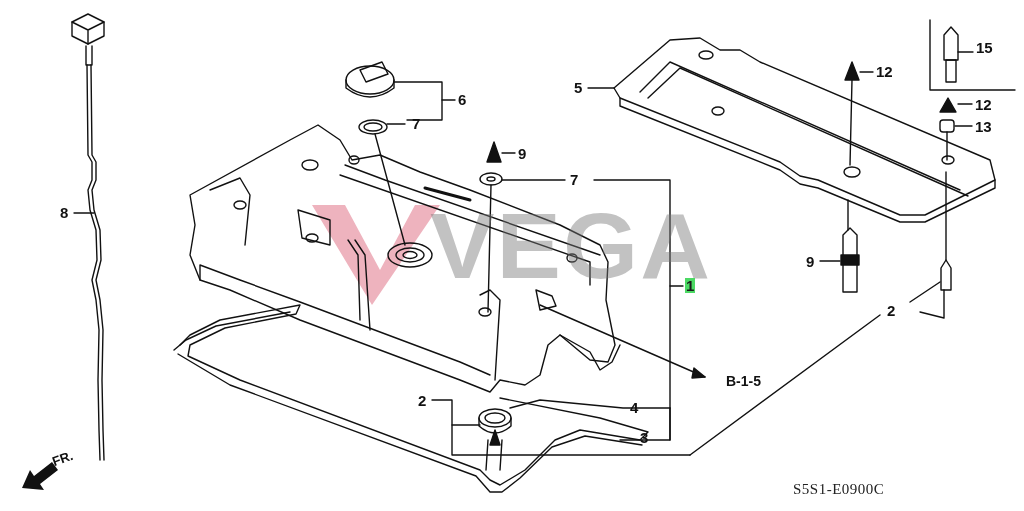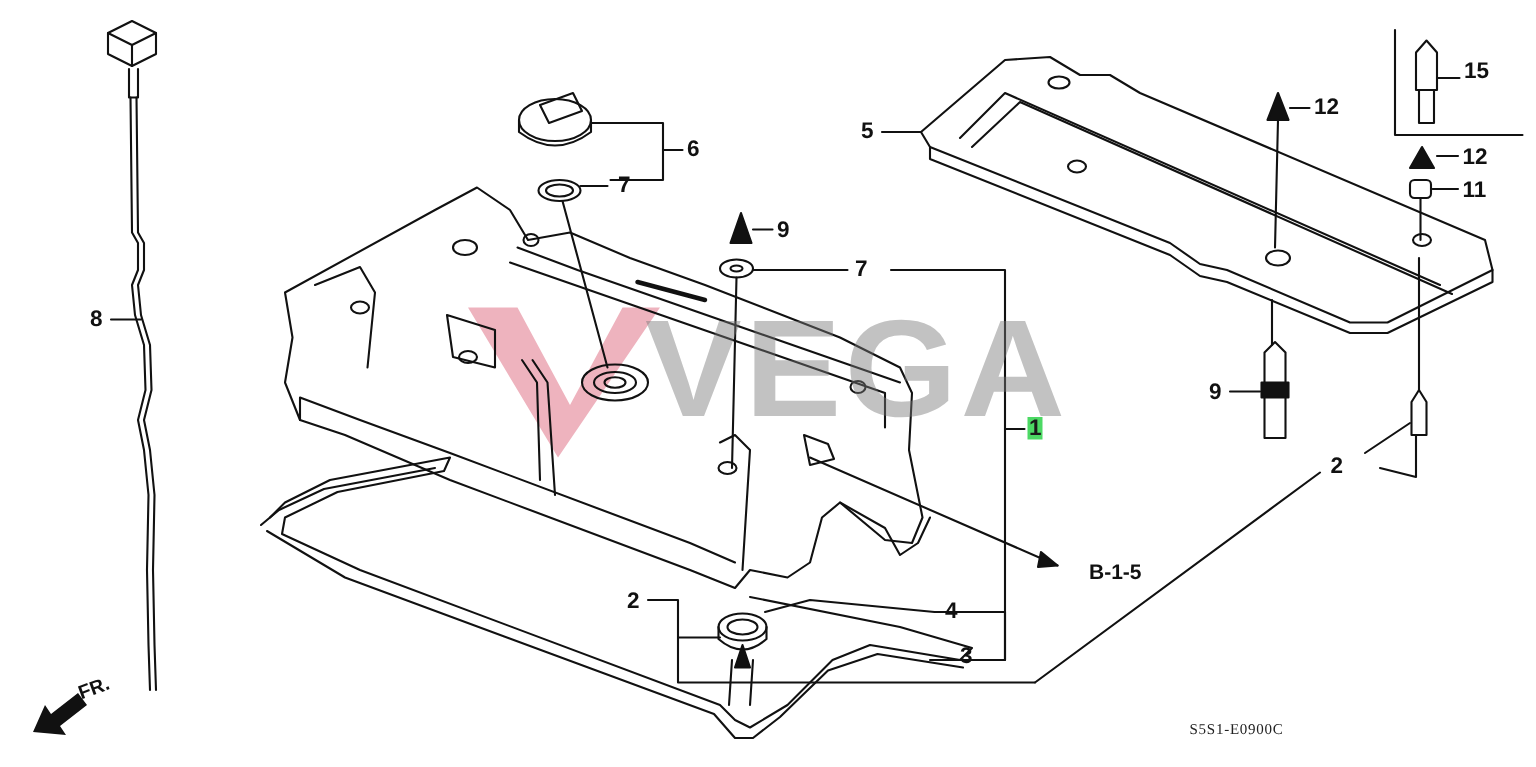--- a/index.html
+++ b/index.html
@@ -1,21 +1,21 @@
 <!DOCTYPE html>
 <html><head>
 <meta charset="utf-8">
 <style>
   html, body { margin: 0; padding: 0; background: #ffffff; }
   body { width: 1024px; height: 511px; overflow: hidden; position: relative; font-family: "Liberation Sans", sans-serif; }
   #stage { position: absolute; left: 0; top: 0; width: 1024px; height: 511px; }
   svg { position: absolute; left: 0; top: 0; }
   .lbl { position: absolute; font-family: "Liberation Sans", sans-serif; font-weight: bold; font-size: 15px; color: #111; line-height: 1; }
   .lbl.ref { font-size: 14px; text-align: center; }
-  .lbl.code { font-family: "Liberation Serif", serif; font-weight: normal; font-size: 10px; letter-spacing: 0.5px; color: #222; }
+  .lbl.code { font-family: "Liberation Serif", serif; font-weight: normal; font-size: 15px; letter-spacing: 0.5px; color: #222; }
   .lbl.hl { background: #4cd964; color: #1a1a1a; padding: 0 1px; }
   .wm { position: absolute; font-family: "Liberation Sans", sans-serif; font-weight: bold; color: rgba(120,120,120,0.45); line-height: 1; white-space: nowrap; }
   .wm.big { font-size: 92px; left: 430px; top: 200px; letter-spacing: 2px; transform: scaleX(1.05); transform-origin: left top; }
   .wm.small { font-size: 36px; left: 392px; top: 276px; letter-spacing: 21px; color: rgba(130,130,130,0.4); }
   .fr { position: absolute; left: 20px; top: 452px; font-weight: bold; font-size: 13px; }
 </style>
 </head>
 <body>
 
 <div id="stage">
@@ -151,21 +151,21 @@
 <span class="lbl hl" style="left:685px; top:278px;">1</span>
 <span class="lbl" style="left:418px; top:393px;">2</span>
 <span class="lbl" style="left:640px; top:430px;">3</span>
 <span class="lbl" style="left:630px; top:400px;">4</span>
 <span class="lbl" style="left:574px; top:80px;">5</span>
 <span class="lbl" style="left:458px; top:92px;">6</span>
 <span class="lbl" style="left:412px; top:116px;">7</span>
 <span class="lbl" style="left:60px; top:205px;">8</span>
 <span class="lbl" style="left:806px; top:254px;">9</span>
 <span class="lbl" style="left:887px; top:303px;">2</span>
-<span class="lbl" style="left:975px; top:119px;">11</span>
+<span class="lbl" style="left:975px; top:119px;">13</span>
 <span class="lbl" style="left:876px; top:64px;">12</span>
 <span class="lbl" style="left:975px; top:97px;">12</span>
 <span class="lbl" style="left:518px; top:146px;">9</span>
 <span class="lbl" style="left:570px; top:172px;">7</span>
 <span class="lbl" style="left:976px; top:40px;">15</span>
 
 <span class="lbl ref" style="left:726px; top:374px;">B-1-5</span>
 <span class="lbl code" style="left:793px; top:482px;">S5S1-E0900C</span>
 <span class="lbl fr" style="left:52px; top:452px; transform:rotate(-20deg);">FR.</span>
 

